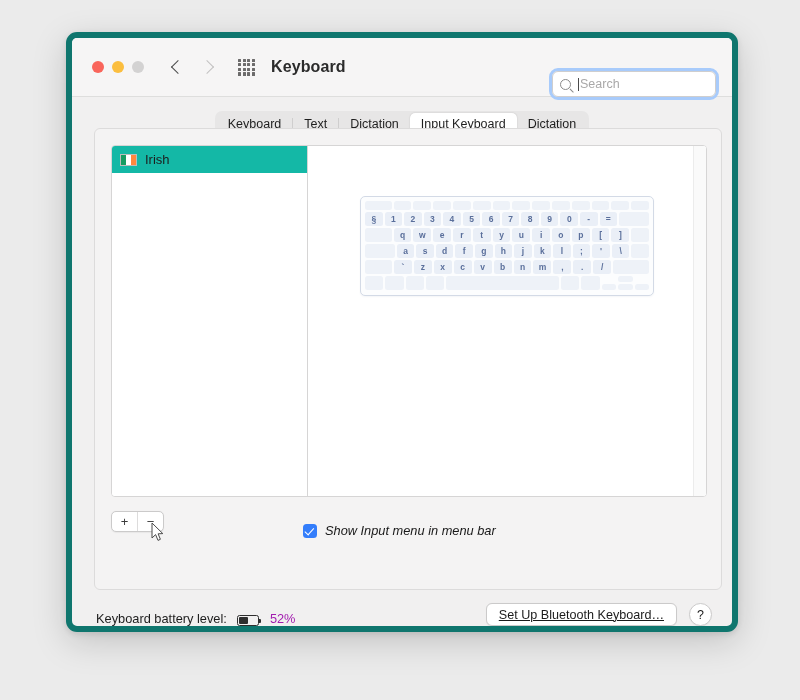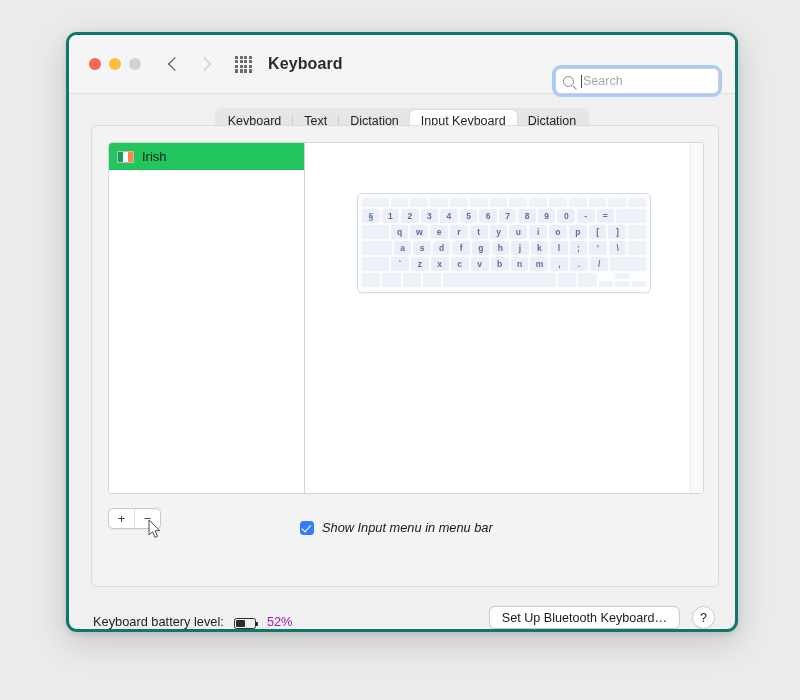--- a/index.html
+++ b/index.html
@@ -10,21 +10,21 @@
     -webkit-font-smoothing: antialiased;
     overflow: hidden;
   }
 
   .window {
     position: absolute;
     left: 66px; top: 32px;
     width: 672px; height: 600px;
     background: #f1f0f0;
     border-radius: 11px;
-    border: 3px solid #0f766e;
+    border: 6px solid #0f766e;
     box-shadow: 0 10px 34px rgba(0,0,0,0.17), 0 2px 6px rgba(0,0,0,0.10);
     overflow: hidden;
   }
 
   
   .titlebar {
     position: relative;
     height: 59px;
     background: #f6f5f5;
     border-bottom: 1px solid #dededd;
@@ -166,21 +166,21 @@
     padding-top: 0px;
   }
   .srcrow {
     height: 27px;
     display: flex; align-items: center;
     padding-left: 8px;
     gap: 8px;
     font-size: 13px;
     color: #1d1d1d;
   }
-  .srcrow.sel { background: #22c55e; }
+  .srcrow.sel { background: #14b8a6; }
 
   .flag {
     position: relative;
     width: 17px; height: 12px;
     display: flex;
     border: 0.5px solid #bdbcbc;
     flex: none;
   }
   .flag .g { flex: 1; background: #169b62; }
   .flag .w { flex: 1; background: #ffffff; }
@@ -341,20 +341,21 @@
   .btn {
     background: #ffffff;
     border: 1px solid #cbcaca;
     border-radius: 6px;
     height: 23px;
     padding: 0 12px;
     display: flex; align-items: center;
     font-size: 12.6px; color: #1b1b1b;
     white-space: nowrap;
     box-shadow: 0 0.5px 1px rgba(0,0,0,0.05);
+    text-decoration: underline;
   }
   .help {
     width: 23px; height: 23px;
     border-radius: 50%;
     background: #ffffff;
     border: 1px solid #cbcaca;
     display: flex; align-items: center; justify-content: center;
     font-size: 12.5px; color: #1b1b1b;
     box-shadow: 0 0.5px 1px rgba(0,0,0,0.05);
   }

